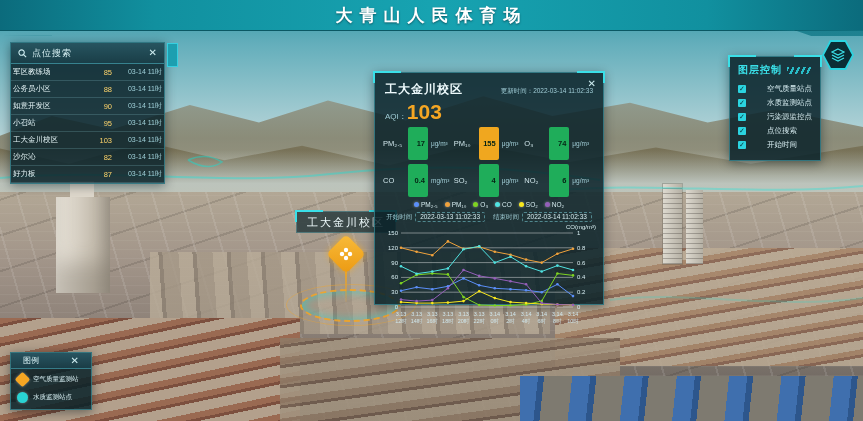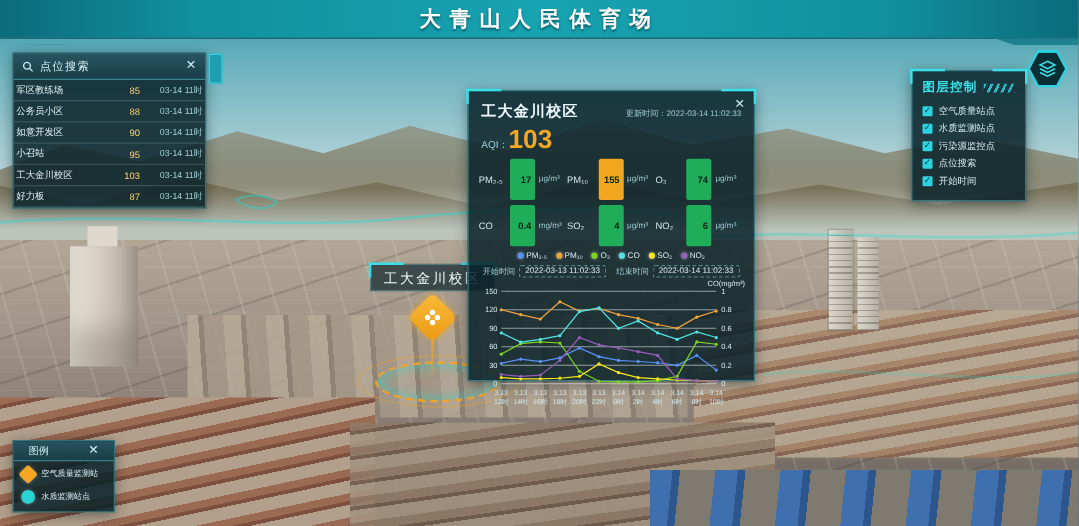--- a/index.html
+++ b/index.html
@@ -96,21 +96,21 @@
   .time-group{display:flex;align-items:center;gap:3px;}
   .time-label{color:#9fcbd4;font-size:6.5px;}
   .time-value{color:#d6ecf0;font-size:6.5px;padding:0 4px 1px;border:1px dashed rgba(120,205,215,.55);border-radius:2px;}
   .trend{display:block;margin:0 auto;}
 
   
   .layers{position:absolute;left:729px;top:56px;width:92px;z-index:20;padding:6px 8px 8px;box-sizing:border-box;}
   .ly-head{display:flex;align-items:center;gap:5px;margin-bottom:5px;}
   .ly-title{color:#3ae0e8;font-size:10px;font-weight:bold;letter-spacing:1px;}
   .ly-stripes{flex:1;height:7px;background:repeating-linear-gradient(115deg,#2bd4e0 0 2px,transparent 2px 5px);opacity:.85;}
-  .layer-item{display:flex;align-items:center;gap:5px;height:14px;cursor:pointer;}
+  .layer-item{display:flex;align-items:center;gap:21px;height:14px;cursor:pointer;}
   .chk{width:8px;height:8px;background:#2bd4e0;border-radius:1px;color:#06343a;font-size:7px;line-height:8px;text-align:center;font-weight:bold;}
   .layer-label{color:#d6ecf0;font-size:7.5px;}
   .hexbtn{position:absolute;left:822px;top:40px;width:32px;height:30px;z-index:21;cursor:pointer;
        background:#2bd4e0;clip-path:polygon(25% 0,75% 0,100% 50%,75% 100%,25% 100%,0 50%);
        display:flex;align-items:center;justify-content:center;}
   .hexbtn-inner{width:28px;height:26px;background:#0b2e35;clip-path:polygon(25% 0,75% 0,100% 50%,75% 100%,25% 100%,0 50%);
        display:flex;align-items:center;justify-content:center;}
 
   
   .map-legend{position:absolute;left:10px;top:352px;width:80px;z-index:20;padding-bottom:4px;}
@@ -194,20 +194,25 @@
     <span class="st-time">03-14 11时</span>
   </div>
         <div class="station-row">
     <span class="st-name">小召站</span>
     <span class="st-val">95</span>
     <span class="st-time">03-14 11时</span>
   </div>
         <div class="station-row">
     <span class="st-name">工大金川校区</span>
     <span class="st-val">103</span>
+    <span class="st-time">03-14 11时</span>
+  </div>
+        <div class="station-row">
+    <span class="st-name">沙尔沁</span>
+    <span class="st-val">82</span>
     <span class="st-time">03-14 11时</span>
   </div>
         <div class="station-row">
     <span class="st-name">好力板</span>
     <span class="st-val">87</span>
     <span class="st-time">03-14 11时</span>
   </div>
       </div>
     <div class="collapse-tab"></div>
   </div>

